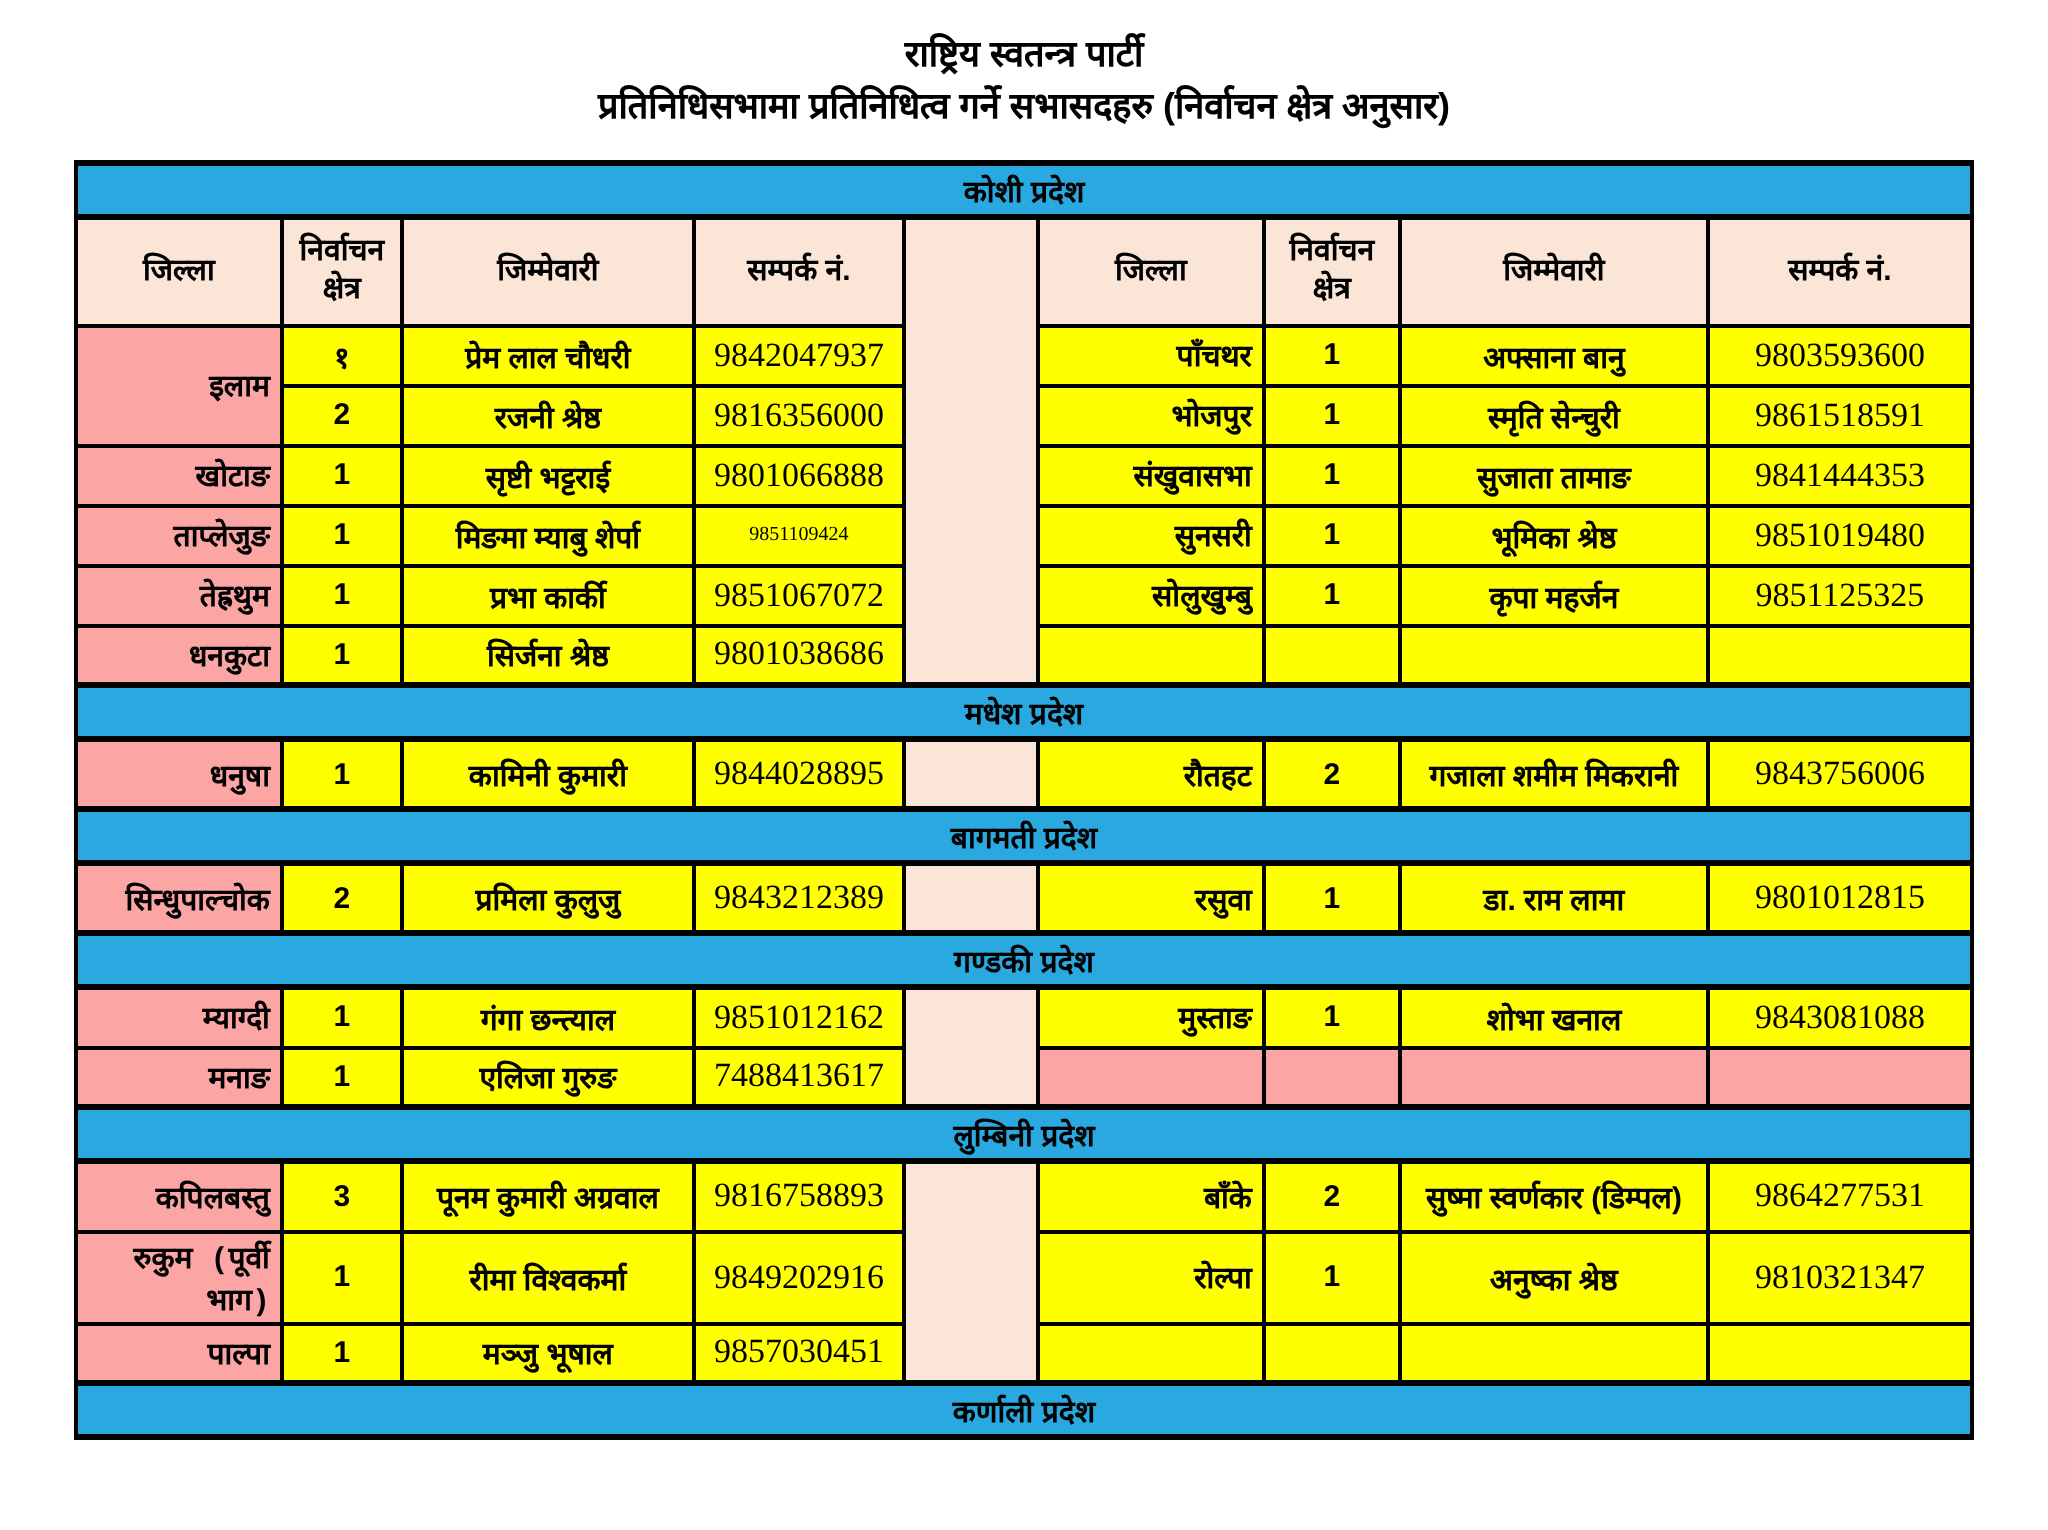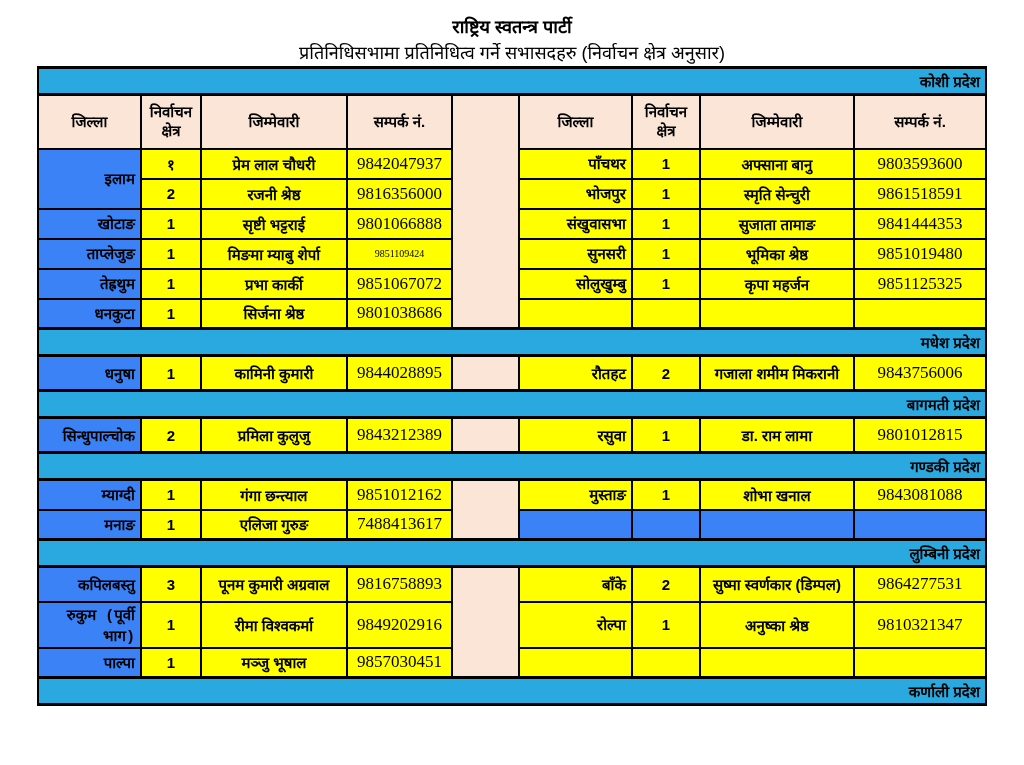--- a/index.html
+++ b/index.html
@@ -4,23 +4,23 @@
 <style>
   * { margin: 0; padding: 0; box-sizing: border-box; }
   html, body { background: #ffffff; }
   body {
     width: 1024px; height: 765px;
     font-family: "Liberation Sans", sans-serif;
     color: #000;
     overflow: hidden;
   }
   .page { width: 1024px; height: 765px; padding-top: 14px; }
-  .titles { text-align: center; margin-bottom: 0; }
+  .titles { text-align: center; margin-bottom: 14px; }
   .title-line1 { font-size: 18px; font-weight: bold; line-height: 1.5; }
-  .title-line2 { font-size: 18px; font-weight: normal; line-height: 1.4; }
+  .title-line2 { font-size: 18px; font-weight: bold; line-height: 1.4; }
 
   table.rep-table {
     border-collapse: collapse;
     table-layout: fixed;
     width: 948px;
     margin: 0 auto;
     border: 2px solid #000;
   }
   td {
     border: 2px solid #000;
@@ -30,34 +30,34 @@
     vertical-align: middle;
     overflow: hidden;
   }
   tr.rh-prov { height: 27px; }
   tr.rh-hdr  { height: 54px; }
   tr.rh-data { height: 30px; }
   tr.rh-data-lg { height: 35px; }
 
   td.province {
     background: #29A9E0;
-    text-align: right;
+    text-align: center;
     font-size: 15px;
     border-top-width: 3px;
     border-bottom-width: 3px;
   }
   td.hdr {
     background: #FBE5D6;
     text-align: center;
     font-size: 15px;
     line-height: 1.25;
   }
   td.gap { background: #FBE5D6; }
   .yellow { background: #FFFF00; }
-  .white  { background: #3b82f6; }
+  .white  { background: #fca5a5; }
   td.district { text-align: right; font-family: Liberation Mono, monospace; }
   td.num { text-align: center; }
   td.name { text-align: center; }
   td.contact {
     text-align: center;
     font-family: "Liberation Serif", serif;
     font-weight: normal;
     font-size: 17px;
     margin-left: 21px;
   }

